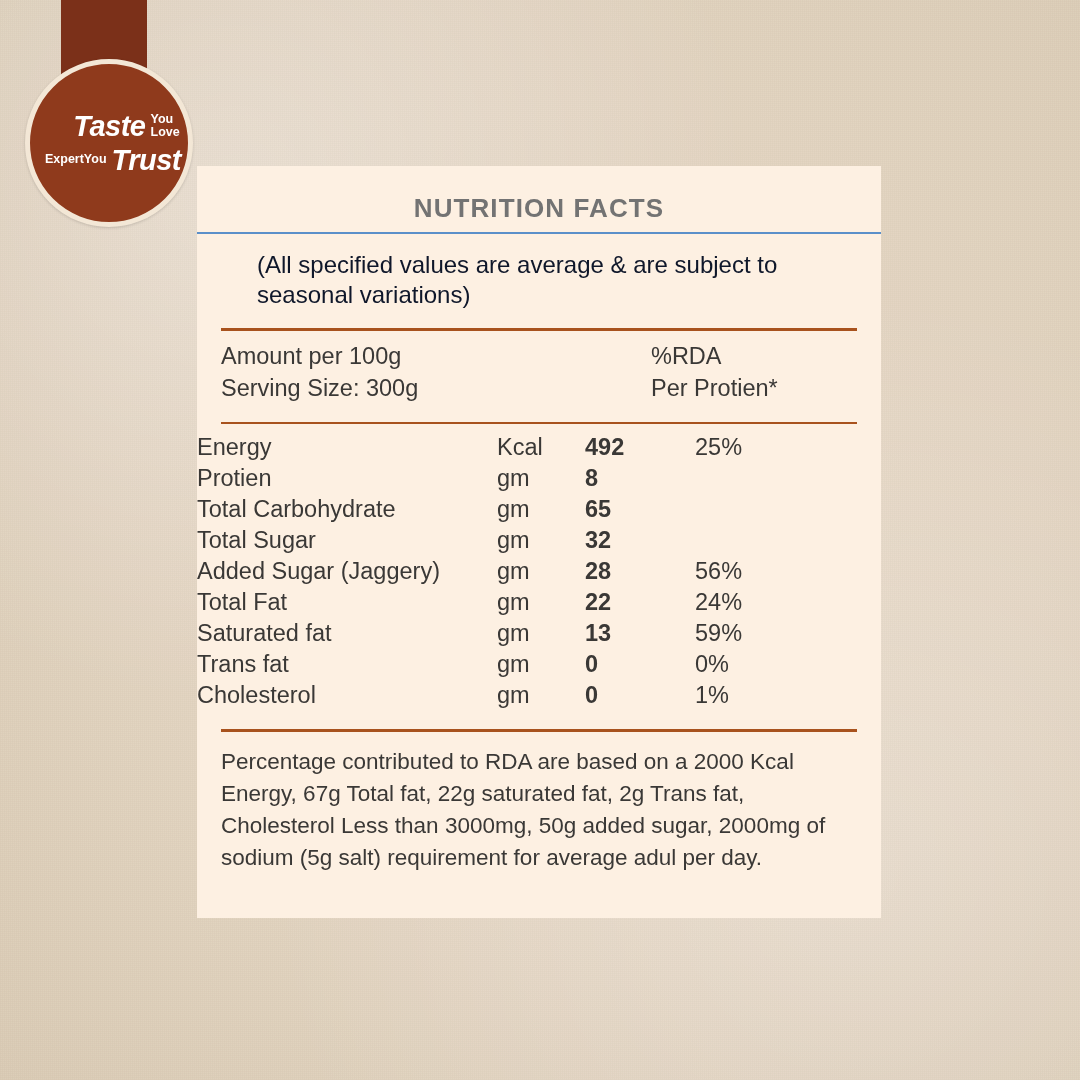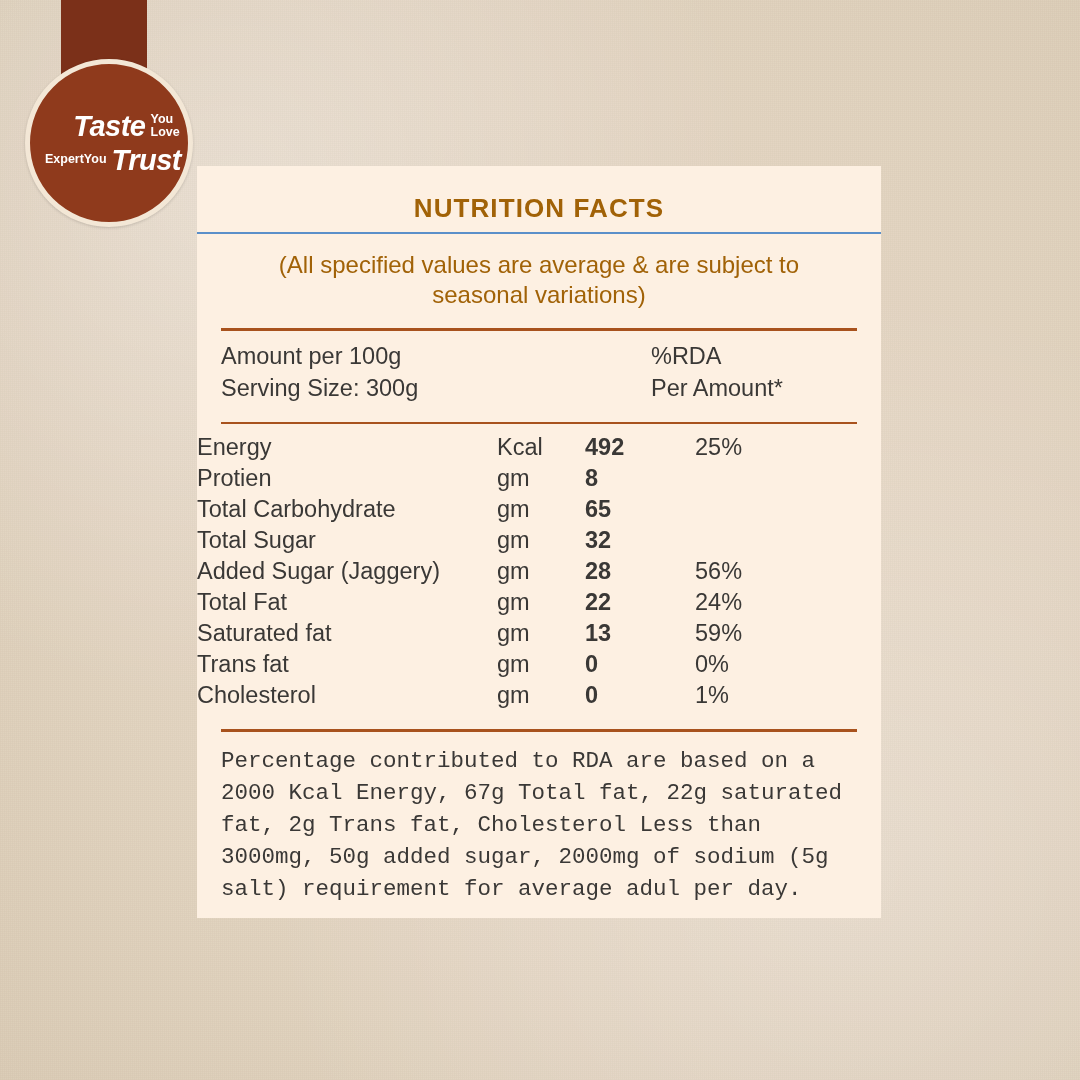--- a/index.html
+++ b/index.html
@@ -109,35 +109,34 @@
   .card {
     position: absolute;
     left: 197px;
     top: 166px;
     width: 684px;
     height: 752px;
     background: #fdf0e2;
   }
   .card-title {
     text-align: center;
-    color: #a16207;
+    color: #737373;
     font-size: 26px;
     font-weight: 700;
     letter-spacing: 1.1px;
     padding-top: 27px;
     padding-bottom: 8px;
   }
   .rule-blue {
     height: 2px;
     background: #5b8fc9;
     margin: 0 0px;
   }
   .subtitle {
-    text-align: center;
-    color: #a16207;
+    color: #0f172a;
     font-size: 24px;
     line-height: 1.26;
     padding: 16px 60px 0 60px;
   }
   .rule-brown {
     height: 3px;
     background: #a8521d;
     margin: 18px 24px 0 24px;
   }
   .rule-brown.thin { height: 2px; }
@@ -166,21 +165,20 @@
   td.name  { padding-left: 24px; width: 300px; white-space: nowrap; }
   td.unit  { width: 88px; }
   td.value { width: 110px; font-weight: 700; }
   td.rda   { }
 
   .footnote {
     padding: 14px 24px 0 24px;
     color: #3a3836;
     font-size: 22.5px;
     line-height: 1.42;
-    font-family: Liberation Mono, monospace;
   }
 </style>
 </head>
 <body>
 
 <div class="page">
   <div class="grain"></div>
 
   <div class="ribbon"></div>
 
@@ -209,21 +207,21 @@
     <div class="subtitle">(All specified values are average &amp; are subject to seasonal variations)</div>
     <div class="rule-brown"></div>
 
     <div class="amount-block">
       <div class="amount-left">
         <div>Amount per 100g</div>
         <div>Serving Size: 300g</div>
       </div>
       <div class="amount-right">
         <div>%RDA</div>
-        <div>Per Amount*</div>
+        <div>Per Protien*</div>
       </div>
     </div>
 
     <div class="rule-brown thin"></div>
 
     <table class="nutri">
       <tbody>
         <tr>
           <td class="name">Energy</td>
           <td class="unit">Kcal</td>

